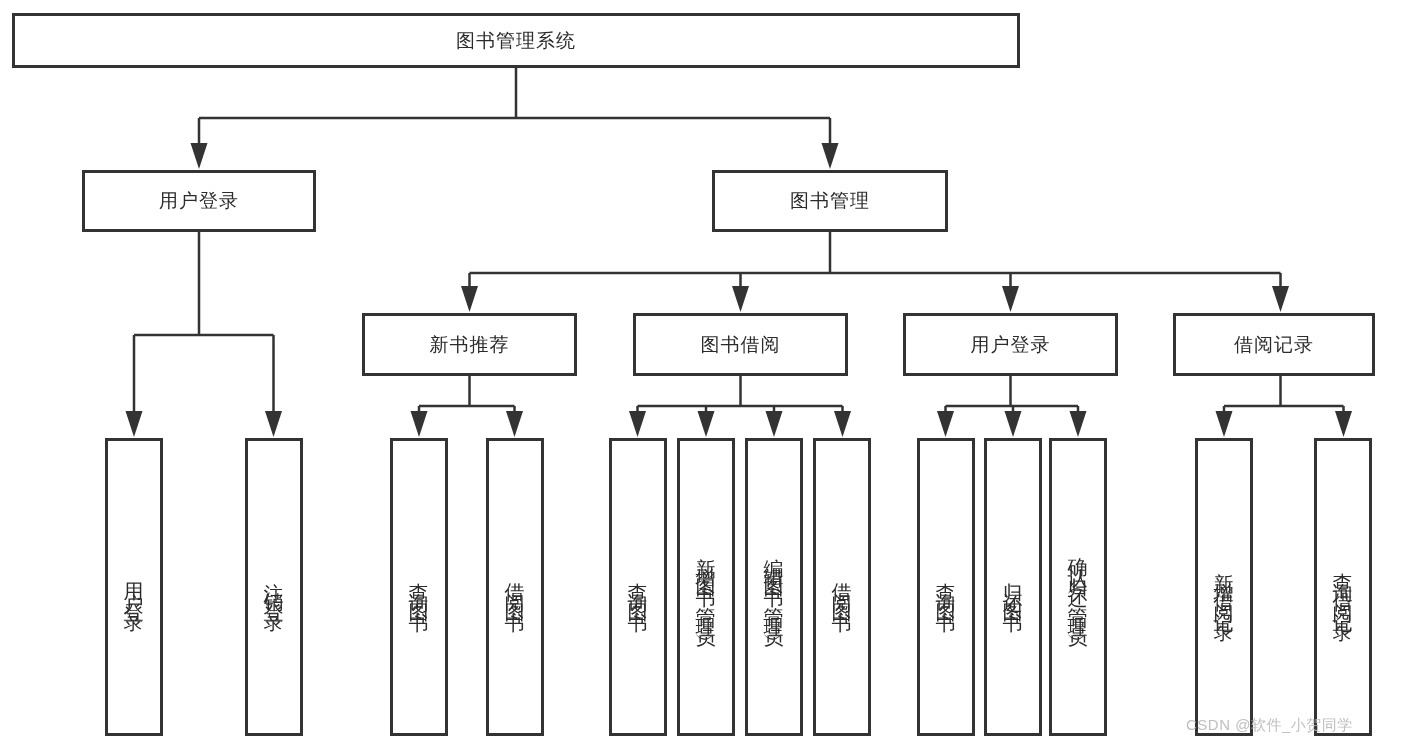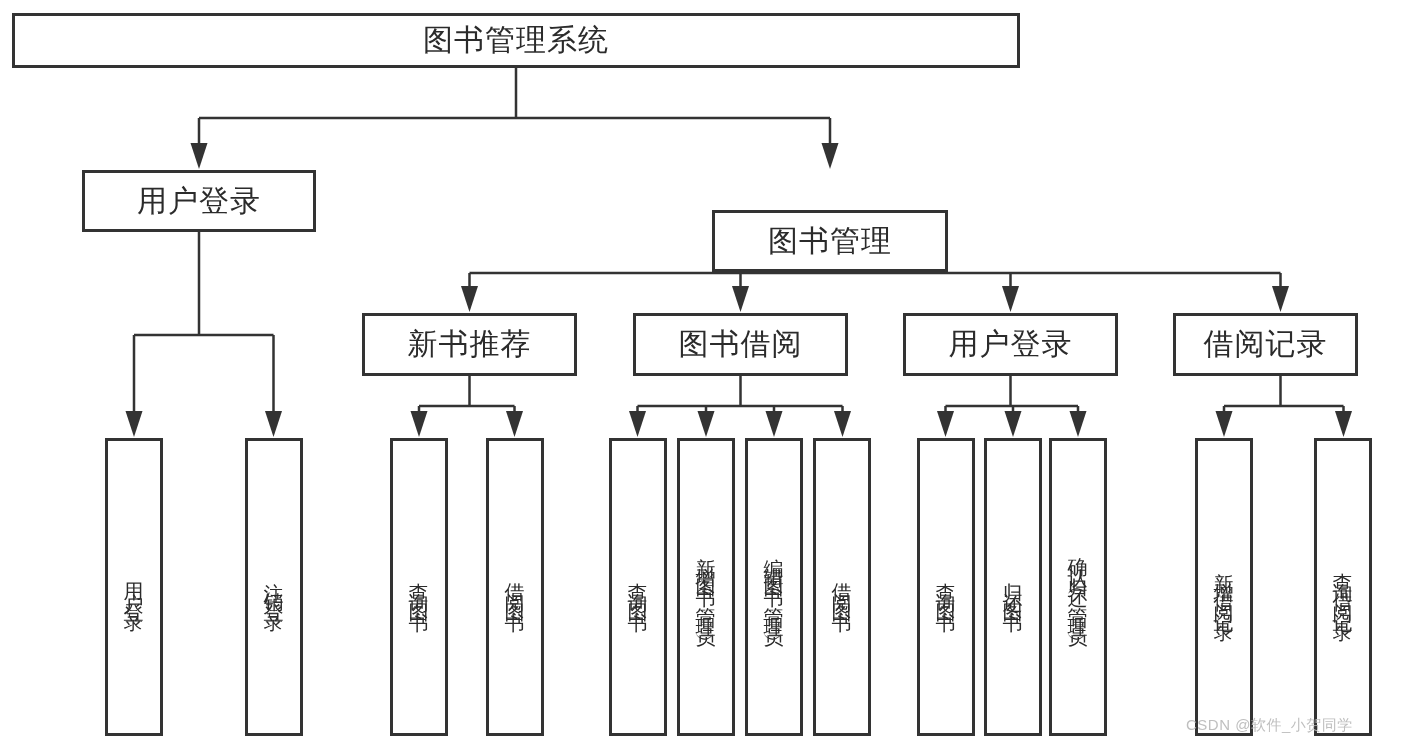--- a/index.html
+++ b/index.html
@@ -9,21 +9,21 @@
     overflow:hidden;
   }
   svg.connectors { position:absolute; left:0; top:0; z-index:1; }
   svg.connectors path { stroke:#333333; stroke-width:2.5; fill:none; }
   svg.connectors polygon { fill:#333333; stroke:none; }
   .node {
     position:absolute; box-sizing:border-box; background:#ffffff;
     border:3px solid #333333; display:flex; align-items:center; justify-content:center;
     z-index:2;
   }
-  .node.hlabel { font-size:30px; letter-spacing:1px; white-space:nowrap; }
+  .node.hlabel { font-size:19px; letter-spacing:1px; white-space:nowrap; }
   .node.leaf .vtext {
     writing-mode:vertical-rl; text-orientation:mixed;
     font-size:20px; line-height:1.0; letter-spacing:10px; white-space:nowrap;
   }
   .watermark {
     position:absolute; left:1186px; top:716px; z-index:10;
     font-size:15px; letter-spacing:0.5px; color:rgba(188,188,188,0.95);
     white-space:nowrap;
   }
 </style>
@@ -82,34 +82,34 @@
     </g>
   </svg>
 
   <div class="node hlabel" style="left:12px; top:13px; width:1008px; height:55px;">
     <span>图书管理系统</span>
   </div>
 
   <div class="node hlabel" style="left:82px; top:170px; width:234px; height:62px;">
     <span>用户登录</span>
   </div>
-  <div class="node hlabel" style="left:712px; top:170px; width:236px; height:62px;margin-top:40px;">
+  <div class="node hlabel" style="left:712px; top:170px; width:236px; height:62px;">
     <span>图书管理</span>
   </div>
 
   <div class="node hlabel" style="left:362px; top:313px; width:215px; height:63px;">
     <span>新书推荐</span>
   </div>
   <div class="node hlabel" style="left:633px; top:313px; width:215px; height:63px;">
     <span>图书借阅</span>
   </div>
   <div class="node hlabel" style="left:903px; top:313px; width:215px; height:63px;">
     <span>用户登录</span>
   </div>
-  <div class="node hlabel" style="left:1173px; top:313px; width:185px; height:63px;">
+  <div class="node hlabel" style="left:1173px; top:313px; width:202px; height:63px;">
     <span>借阅记录</span>
   </div>
 
   <div class="node leaf" style="left:105px; top:438px; width:58px; height:298px;">
     <span class="vtext">用户登录</span>
   </div>
   <div class="node leaf" style="left:245px; top:438px; width:58px; height:298px;">
     <span class="vtext">注销登录</span>
   </div>
 

